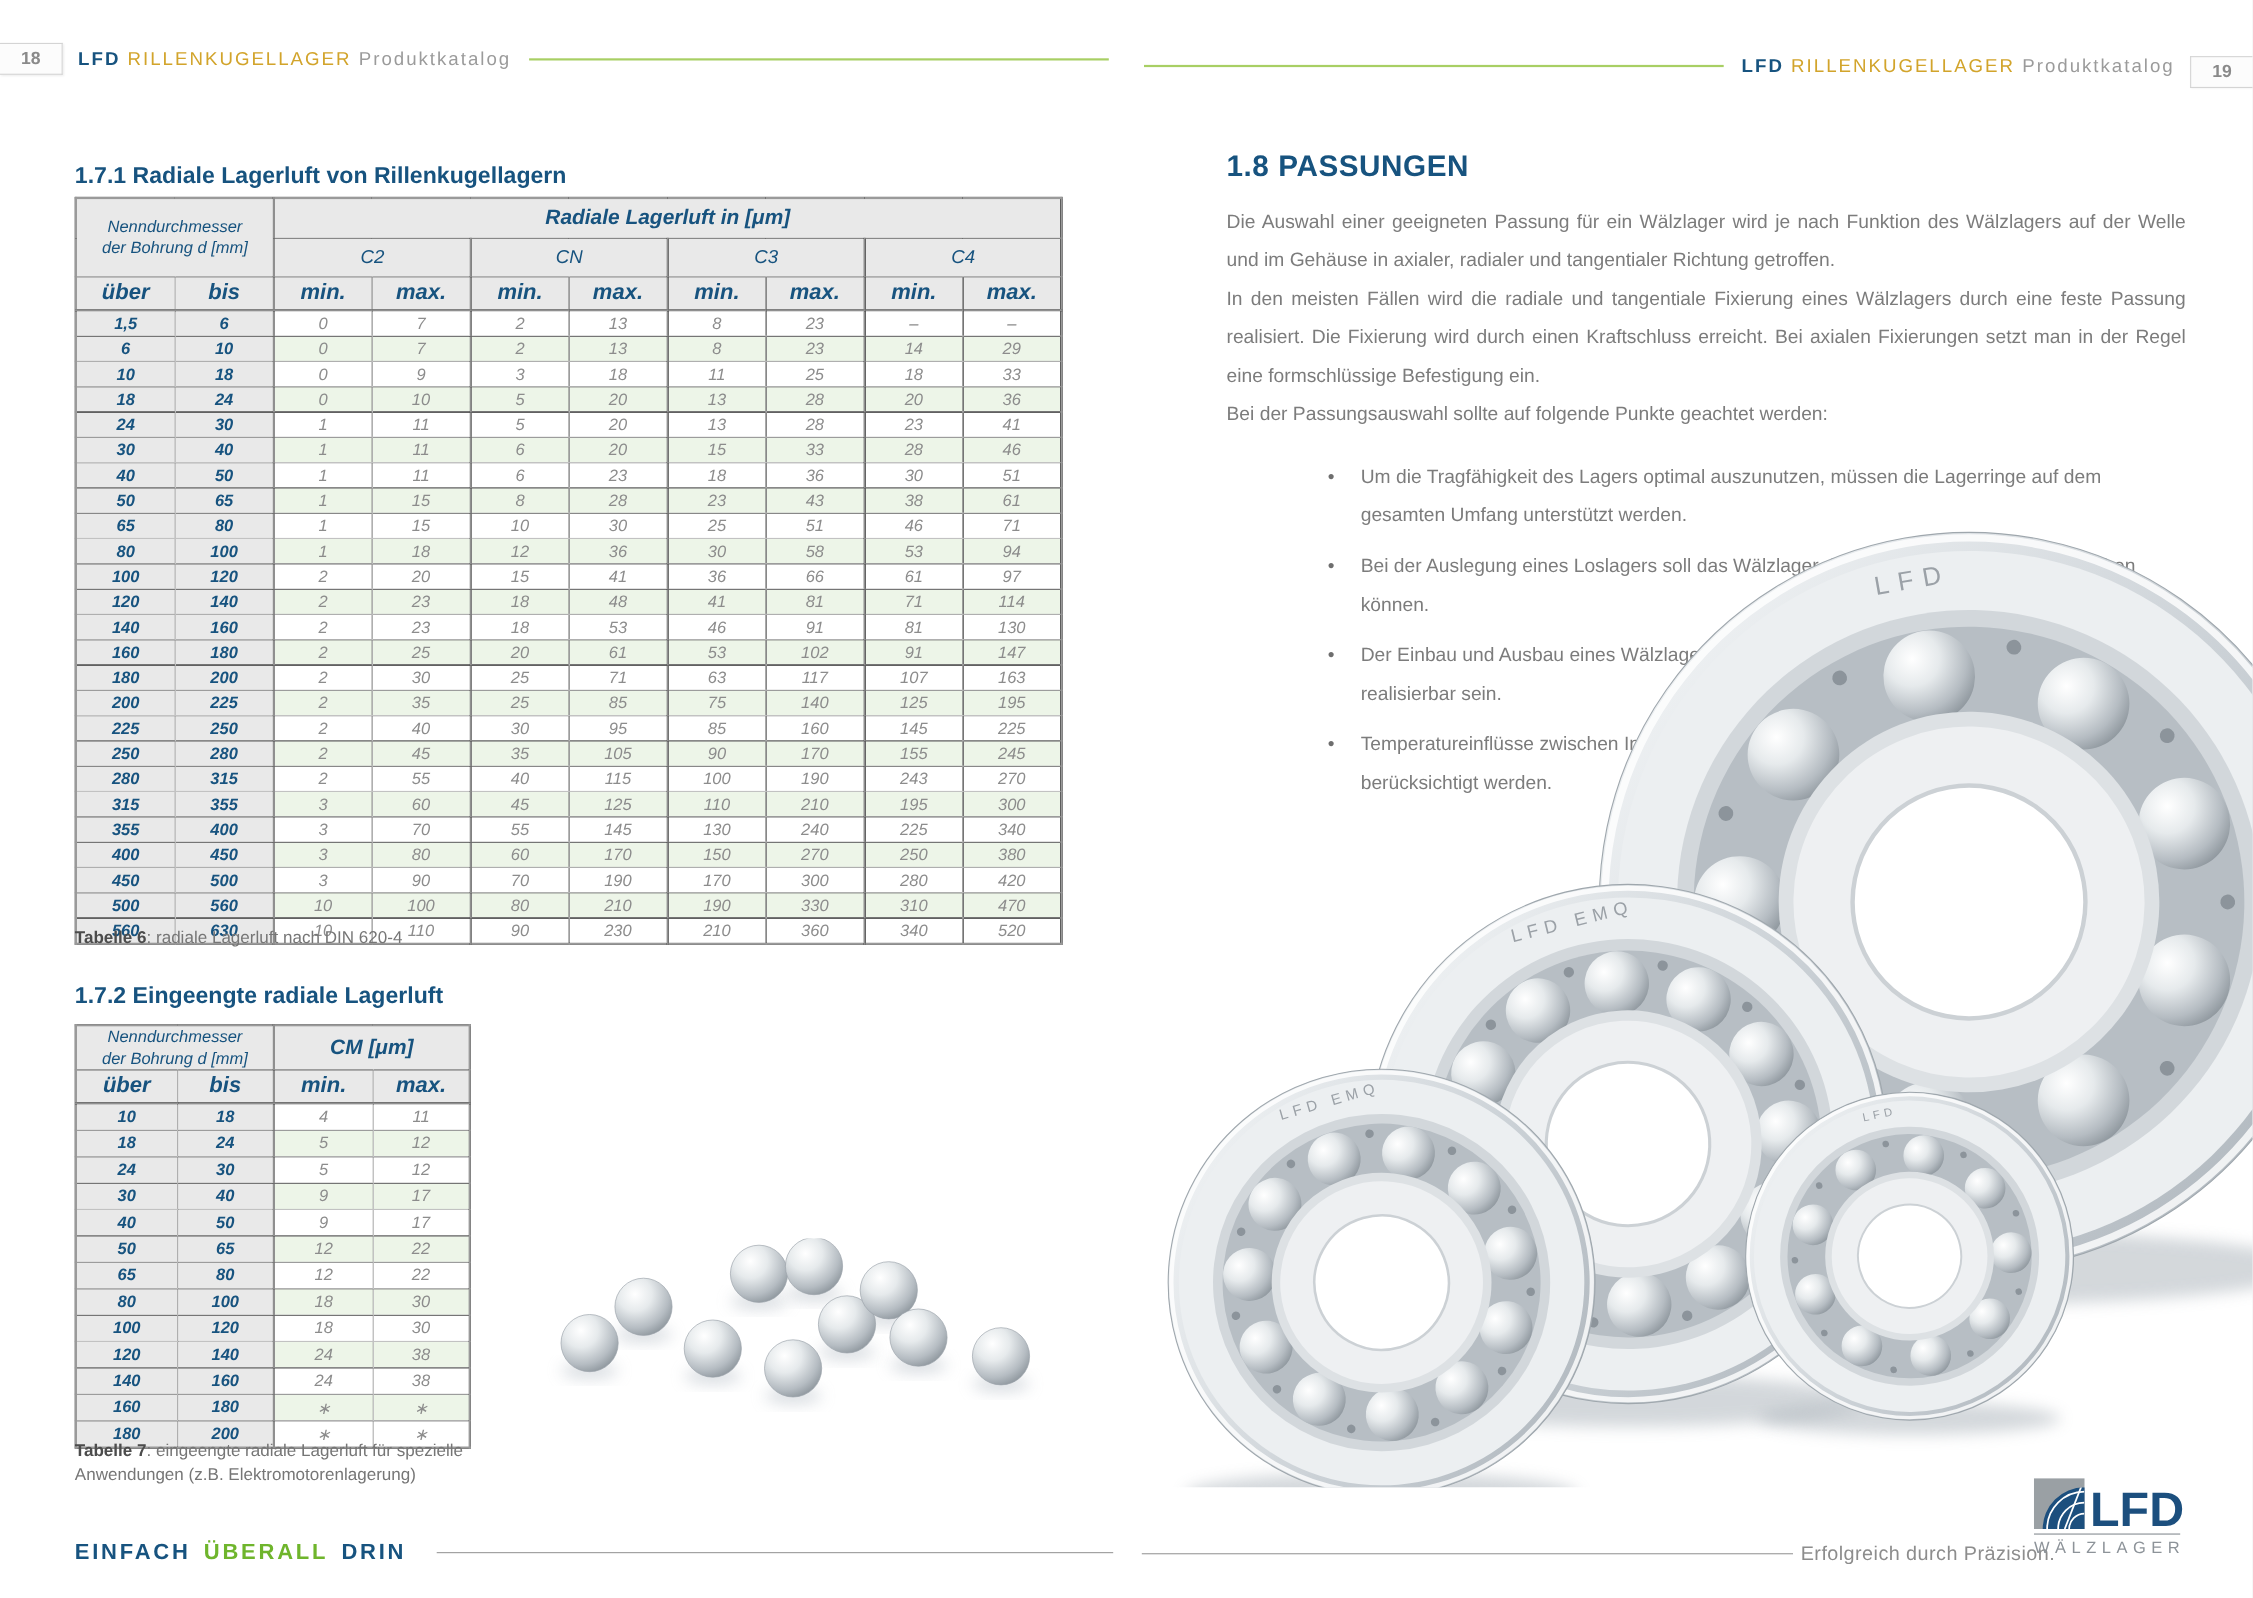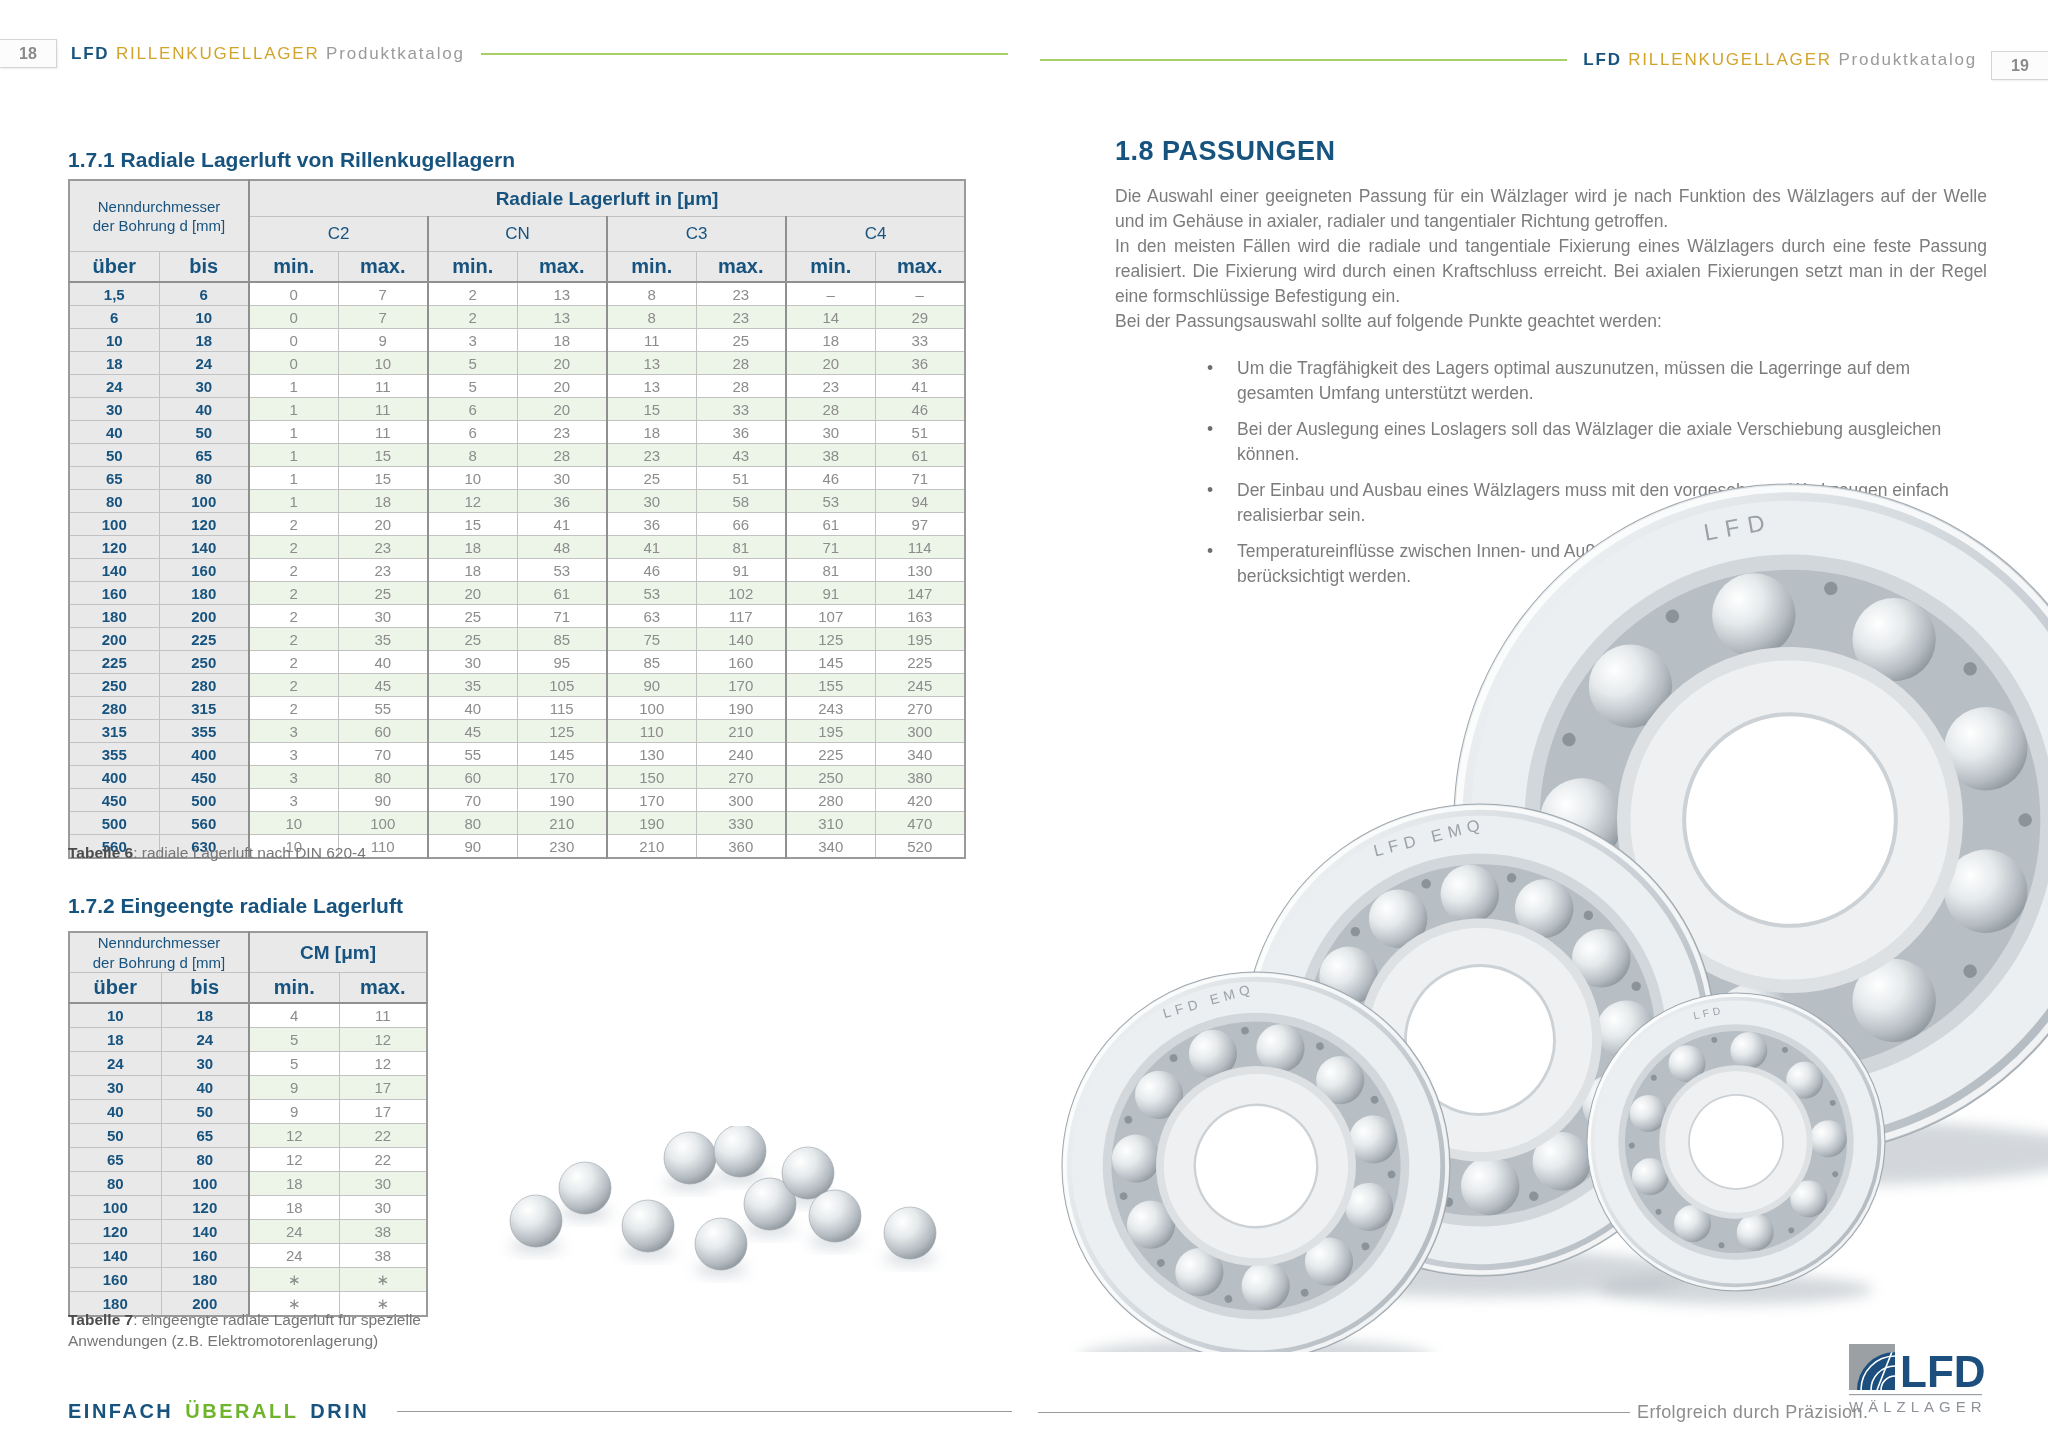--- a/index.html
+++ b/index.html
@@ -26,21 +26,21 @@
   .hdr-right .hline{margin-right:16px;margin-left:4px;}
 
   
   .sec-h{position:absolute;color:#17537f;font-weight:700;white-space:nowrap;}
   .h171{left:68px;top:148px;font-size:21px;}
   .h172{left:68px;top:894px;font-size:21px;}
   .h18{left:1115px;top:136px;font-size:27px;letter-spacing:.5px;}
 
   
   table.ltab{border-collapse:collapse;table-layout:fixed;position:absolute;
-             background:#000000;border:2px solid #9a9a9a;}
+             background:#000000;border:2px solid #9a9a9a;font-style:italic;}
   table.t6{left:68px;top:179px;width:897px;}
   table.t7{left:68px;top:931px;width:358px;}
   .ltab th,.ltab td{border:1px solid #c2c2c2;padding:0;text-align:center;overflow:hidden;}
   .ltab thead th{background:#e9e9e9;color:#17537f;font-weight:400;}
   .ltab th.corner{font-size:15px;line-height:1.3;font-weight:400;}
   .ltab th.main{font-size:19px;font-weight:700;height:35px;border-left:2px solid #8f8f8f;}
   .ltab th.grp{font-size:17px;height:34px;}
   .ltab th.sub{font-size:20px;font-weight:700;height:29px;}
   .t6 thead tr:nth-child(3) th{border-bottom:2px solid #909090;}
   .t7 thead tr:nth-child(2) th{border-bottom:2px solid #909090;}
@@ -50,21 +50,21 @@
   .ltab tbody tr.alt td:not(.lbl){background:#edf5e8;}
   .ltab .gl{border-left:2px solid #8f8f8f;}
 
   .caption{position:absolute;font-size:15.5px;color:#767676;line-height:1.35;}
   .cap6{left:68px;top:843px;}
   .cap7{left:68px;top:1310px;width:410px;}
   .caption b{color:#4c4c4c;}
 
   
   .rcol{position:absolute;left:1115px;top:184px;width:872px;color:#7c7c7c;
-        font-size:17.5px;line-height:25px;text-align:justify;}
+        font-size:17.5px;line-height:35px;text-align:justify;}
   .rcol p{margin:0;}
   .intro{margin-top:14px;text-align:left;}
   ul.blist{list-style:none;margin:22px 0 0 0;padding:0 0 0 92px;text-align:left;}
   ul.blist li{display:flex;margin-bottom:11px;}
   ul.blist .dot{width:30px;flex:0 0 auto;color:#6e6e6e;}
   ul.blist .btxt{flex:1;}
 
   
   .bearings-svg{position:absolute;left:1048px;top:452px;pointer-events:none;}
   .balls-svg{position:absolute;left:478px;top:1126px;pointer-events:none;}

